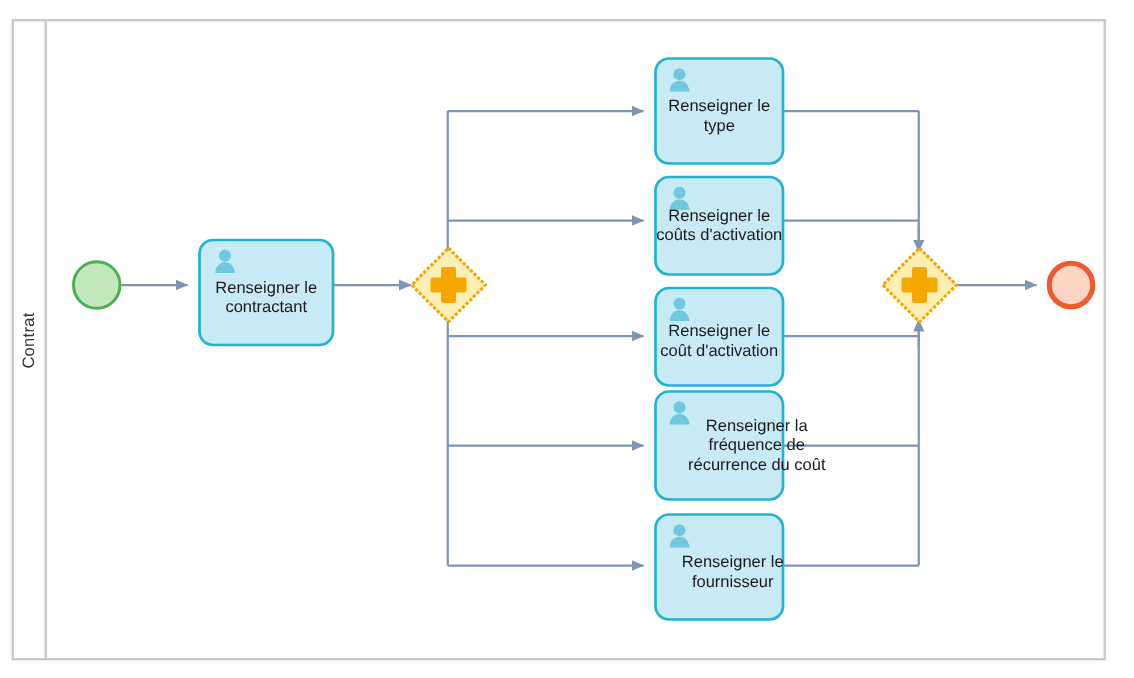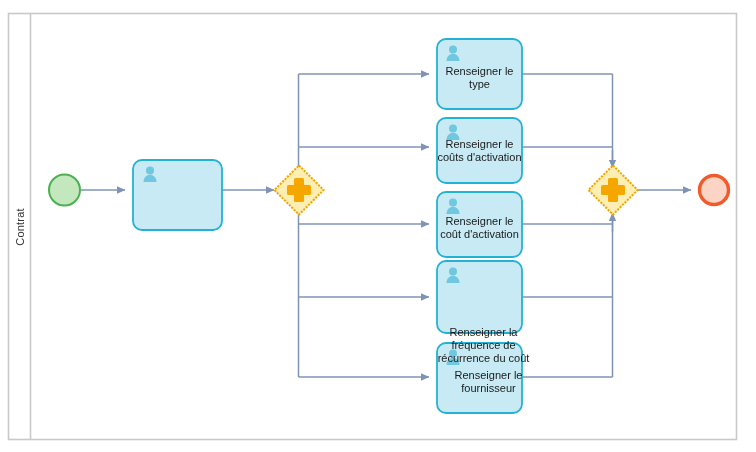--- a/index.html
+++ b/index.html
@@ -169,24 +169,25 @@
         <circle cx="453" cy="353.5" r="4"></circle>
         <path d="M446.5 365 c0-4.2 3-7.2 6.5-7.2 s6.5 3 6.5 7.2 z"></path>
       </g>
     </g>
   </svg>
 
   <div class="pool-title">
     <span>Contrat</span>
   </div>
 
+  <div class="node-label" style="left:133px; top:168px; width:89px; height:62px;">Renseigner le contractant</div>
 
   <div class="node-label" style="left:437px; top:47px; width:85px; height:62px;">Renseigner le type</div>
 
   <div class="node-label" style="left:437px; top:118px; width:85px; height:65px;">Renseigner le coûts d'activation</div>
 
   <div class="node-label" style="left:437px; top:198px; width:85px; height:59px;">Renseigner le coût d'activation</div>
 
-  <div class="node-label" style="left:437px; top:261px; width:93px; height:72px;margin-top:48px;">Renseigner la fréquence de récurrence du coût</div>
+  <div class="node-label" style="left:458px; top:261px; width:93px; height:72px;">Renseigner la fréquence de récurrence du coût</div>
 
   <div class="node-label" style="left:437px; top:351px; width:103px; height:62px;">Renseigner le fournisseur</div>
 
 </div>
 
 </body></html>

